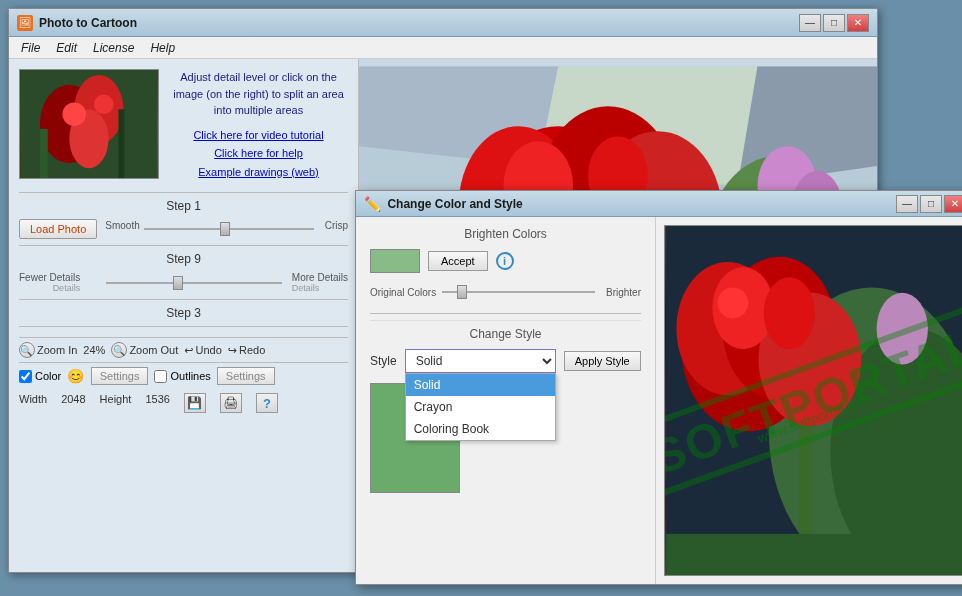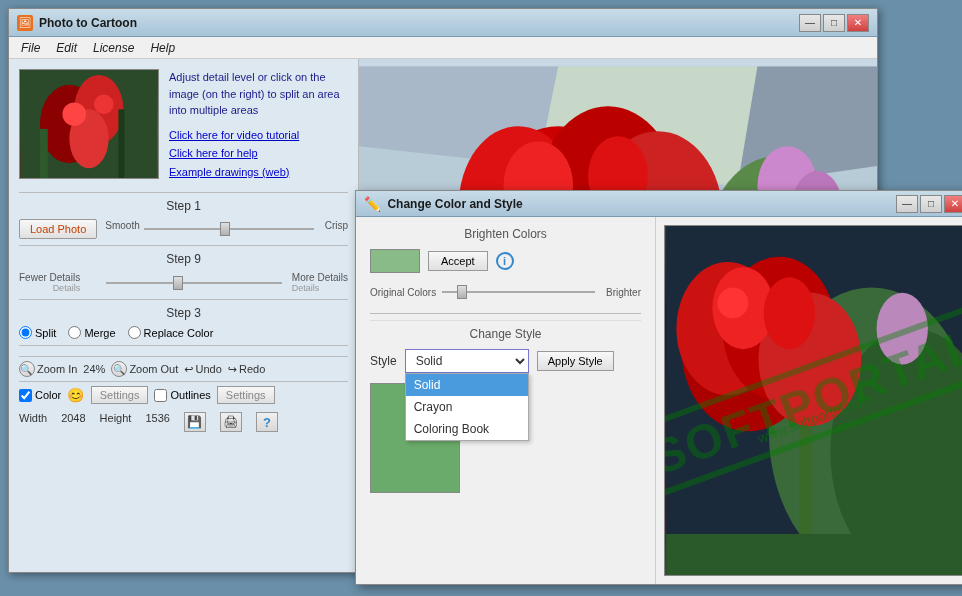--- a/index.html
+++ b/index.html
@@ -125,20 +125,21 @@
       flex-shrink: 0;
       position: relative;
       overflow: hidden;
     }
 
     .instructions {
       flex: 1;
       font-size: 11px;
       color: #1a1a8a;
       line-height: 1.5;
+      text-align: center;
     }
 
     .instruction-main {
       margin-bottom: 8px;
     }
 
     .instruction-link {
       color: #0000cc;
       text-decoration: underline;
       cursor: pointer;
@@ -451,21 +452,21 @@
       gap: 8px;
     }
 
     .style-label {
       font-size: 12px;
       color: #333;
     }
 
     .style-select-container {
       position: relative;
-      width: 124px;
+      width: 151px;
     }
 
     .style-select {
       width: 100%;
       padding: 3px 6px;
       border: 1px solid #7777cc;
       background: white;
       font-size: 12px;
       cursor: pointer;
       color: #333;
@@ -651,34 +652,20 @@
         </div>
         <div style="display:flex;flex-direction:column;font-size:10px;color:#555;margin-left:2px;">
           <span>More Details</span>
           <span style="font-size:9px;color:#999;">Details</span>
         </div>
       </div>
 
       <hr class="step-divider">
 
       <div class="step-label">Step 3</div>
-      <div class="step3-row">
-        <label class="radio-label">
-          <input type="radio" name="step3" checked="" style="">
-          <span>Split</span>
-        </label>
-        <label class="radio-label">
-          <input type="radio" name="step3" style="">
-          <span>Merge</span>
-        </label>
-        <label class="radio-label">
-          <input type="radio" name="step3" style="">
-          <span>Replace Color</span>
-        </label>
-      </div>
 
       <hr class="step-divider">
 
       <div class="zoom-bar">
         <div class="zoom-btn">
           <div class="zoom-icon">🔍</div>
           <span>Zoom In</span>
         </div>
         <span>24%</span>
         <div class="zoom-btn">

